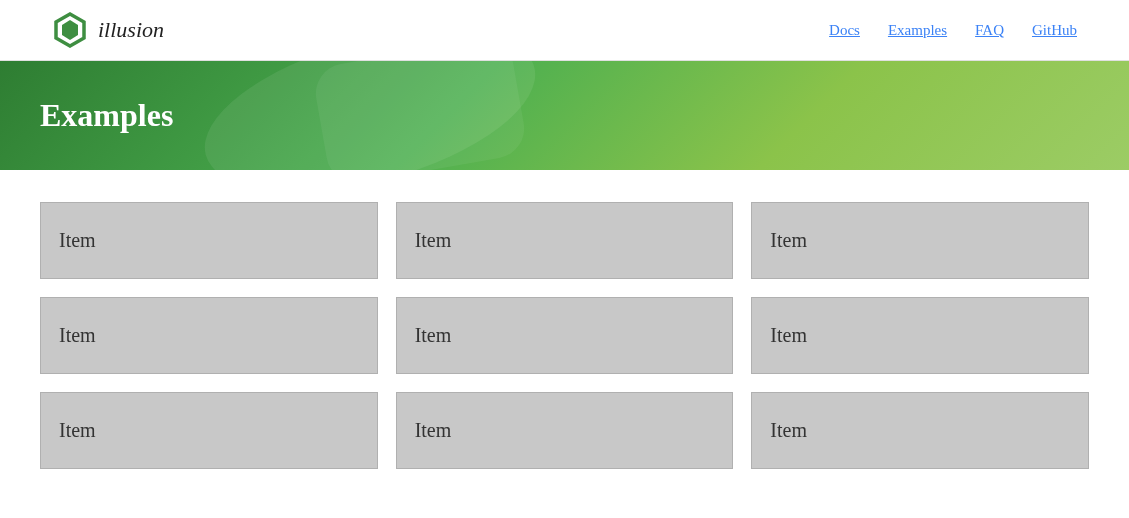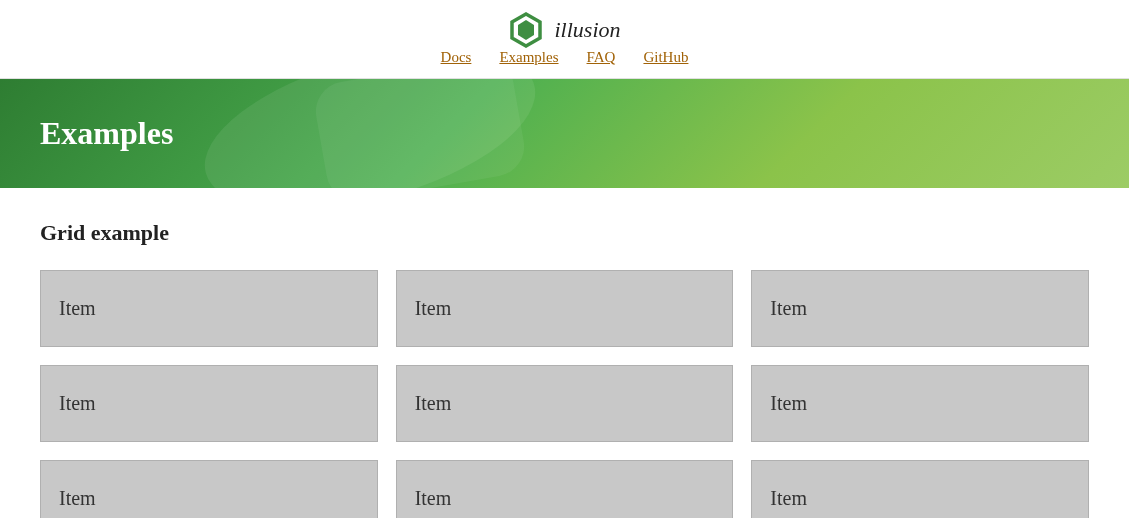--- a/index.html
+++ b/index.html
@@ -15,21 +15,20 @@
     }
 
     
     .navbar {
       display: flex;
       align-items: center;
       justify-content: space-between;
       padding: 12px 52px;
       border-bottom: 1px solid #e0e0e0;
       background: #fff;
-      flex-direction: column;
     }
 
     .navbar-brand {
       display: flex;
       align-items: center;
       gap: 10px;
       text-decoration: none;
     }
 
     .navbar-logo {
@@ -45,21 +44,21 @@
     }
 
     .navbar-links {
       display: flex;
       gap: 28px;
       list-style: none;
     }
 
     .navbar-links a {
       text-decoration: underline;
-      color: #a16207;
+      color: #3b82f6;
       font-family: Georgia, serif;
       font-size: 15px;
     }
 
     
     .hero-banner {
       background: linear-gradient(135deg, #2e7d32 0%, #4caf50 40%, #8bc34a 70%, #9ccc65 100%);
       padding: 36px 40px;
       position: relative;
       overflow: hidden;
@@ -149,21 +148,20 @@
     <li><a href="#">FAQ</a></li>
     <li><a href="#">GitHub</a></li>
   </ul>
 </nav>
 
 <div class="hero-banner">
   <h1 class="hero-title">Examples</h1>
 </div>
 
 <main class="main-content">
-  <h2 class="section-title">Grid example</h2>
 
   <div class="grid-container">
     <div class="grid-item">
         <span>Item</span>
       </div>
     <div class="grid-item">
         <span>Item</span>
       </div>
     <div class="grid-item">
         <span>Item</span>

